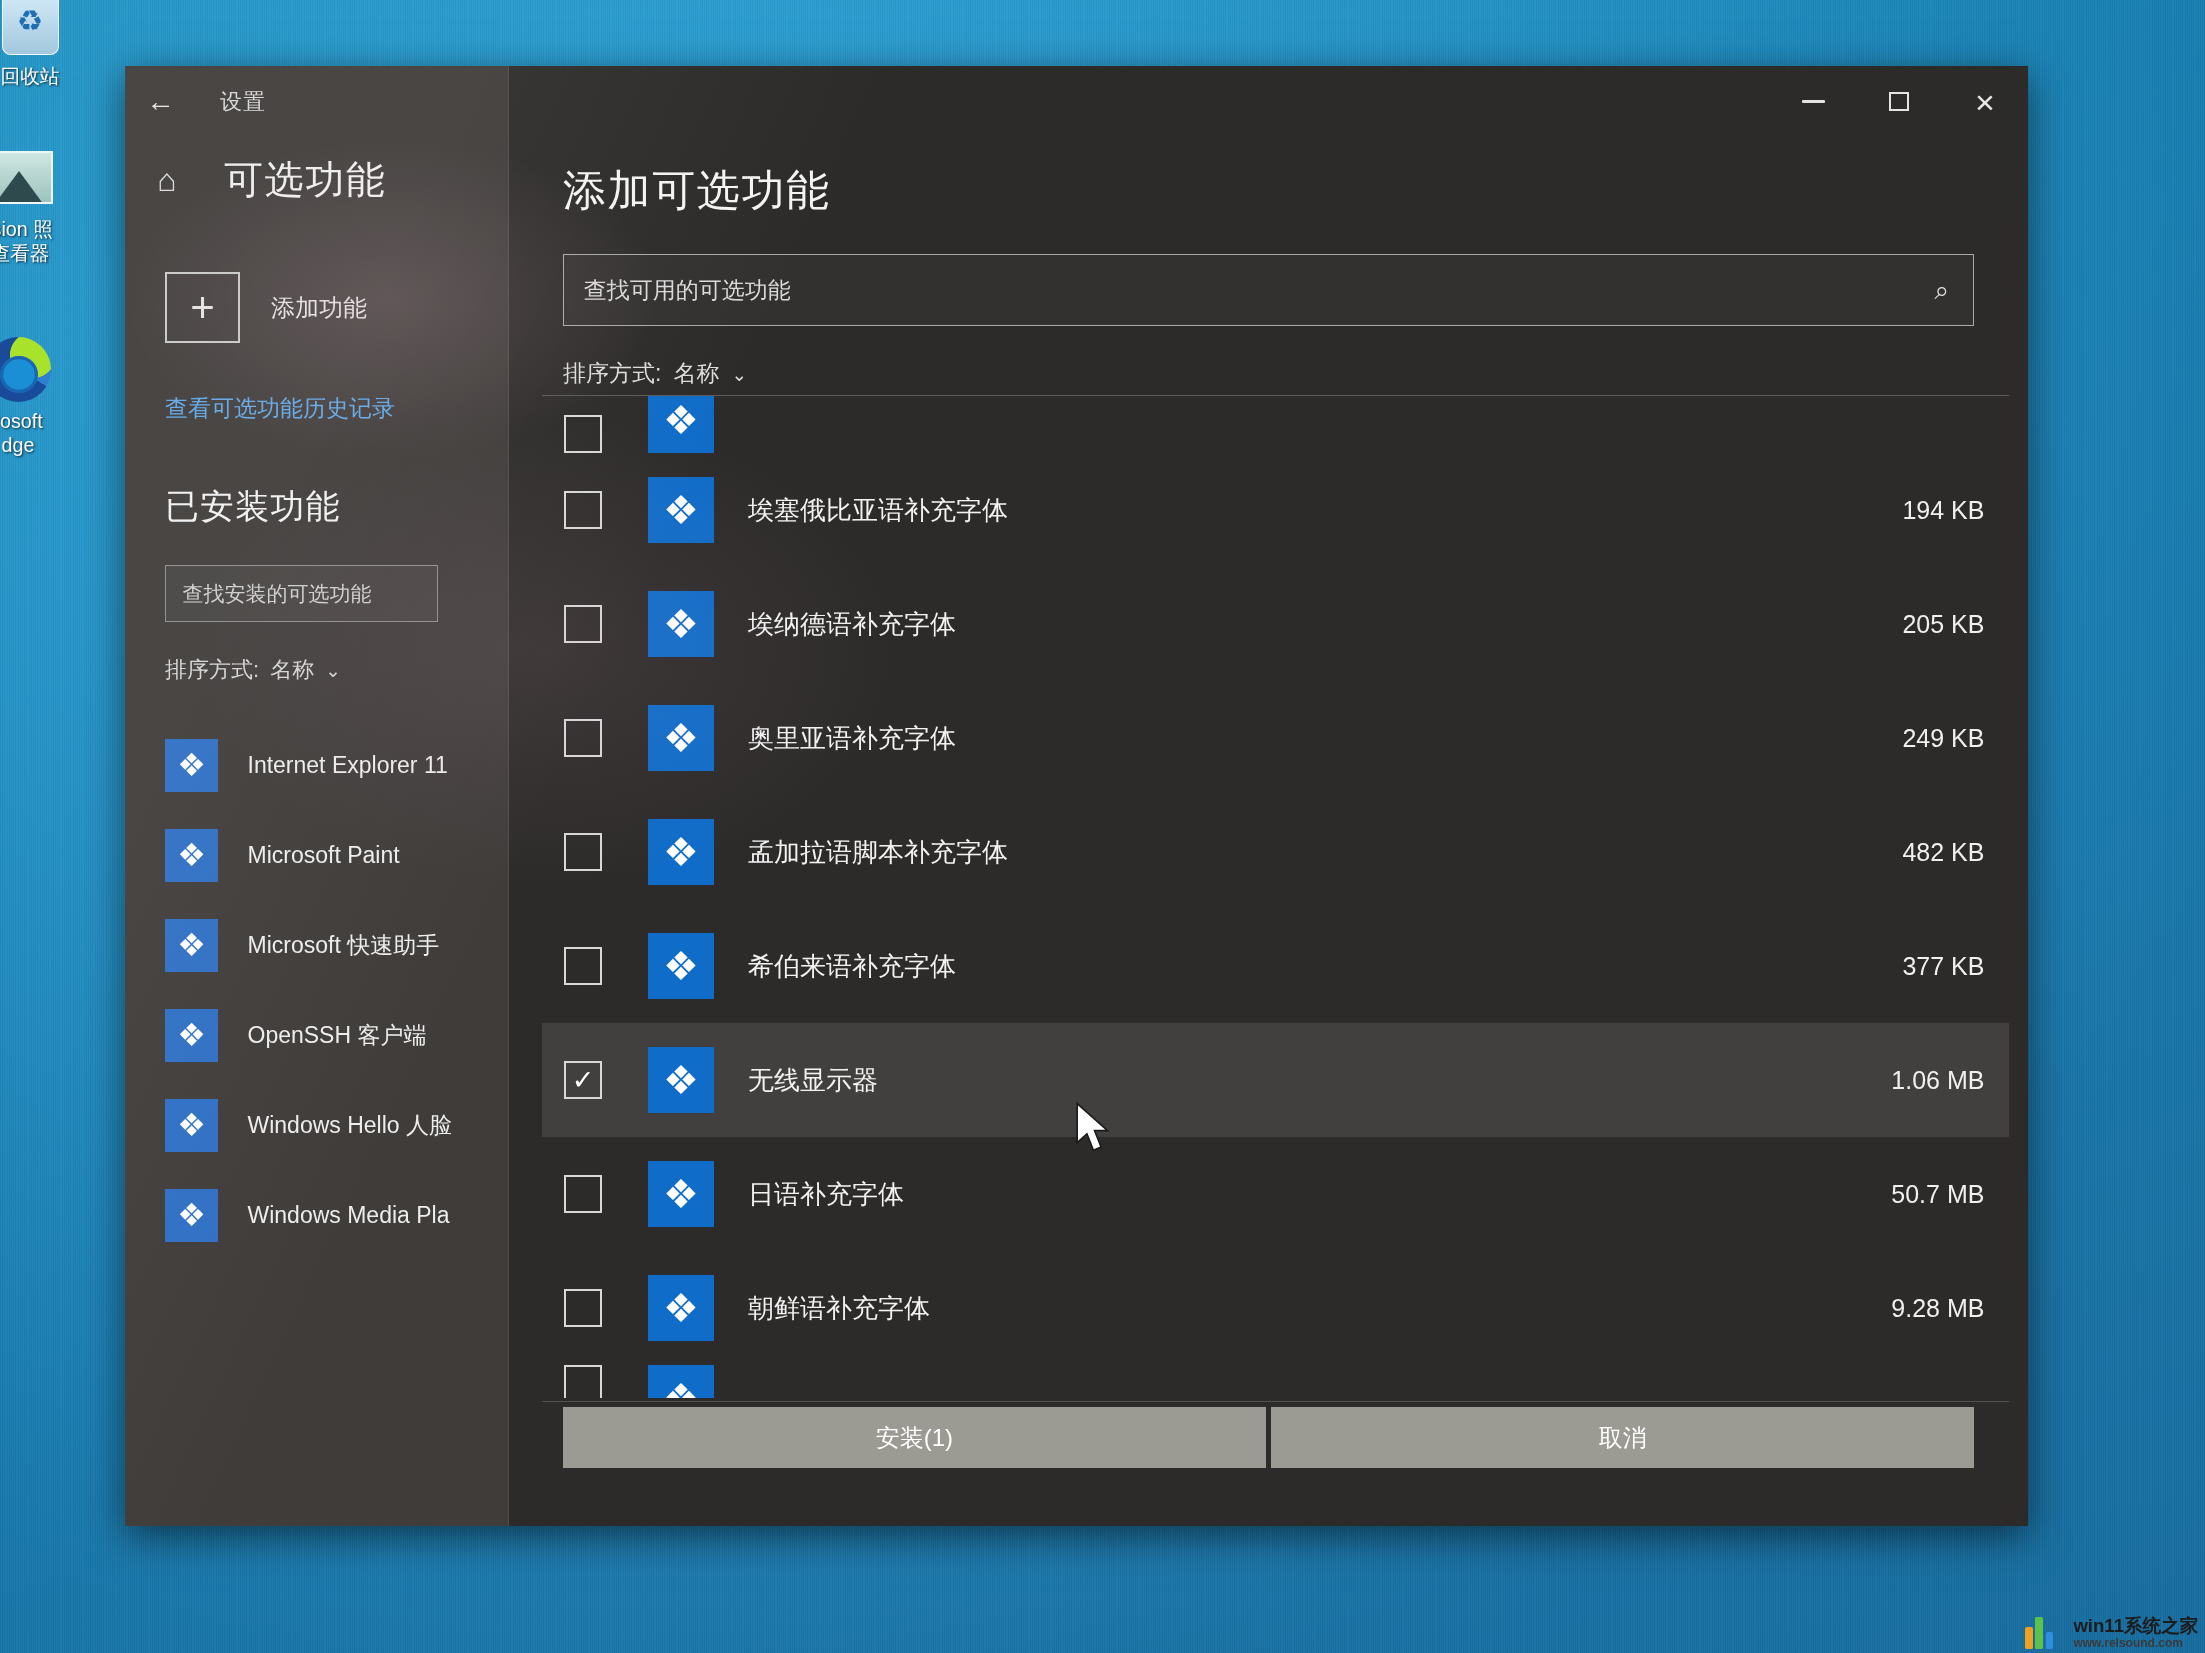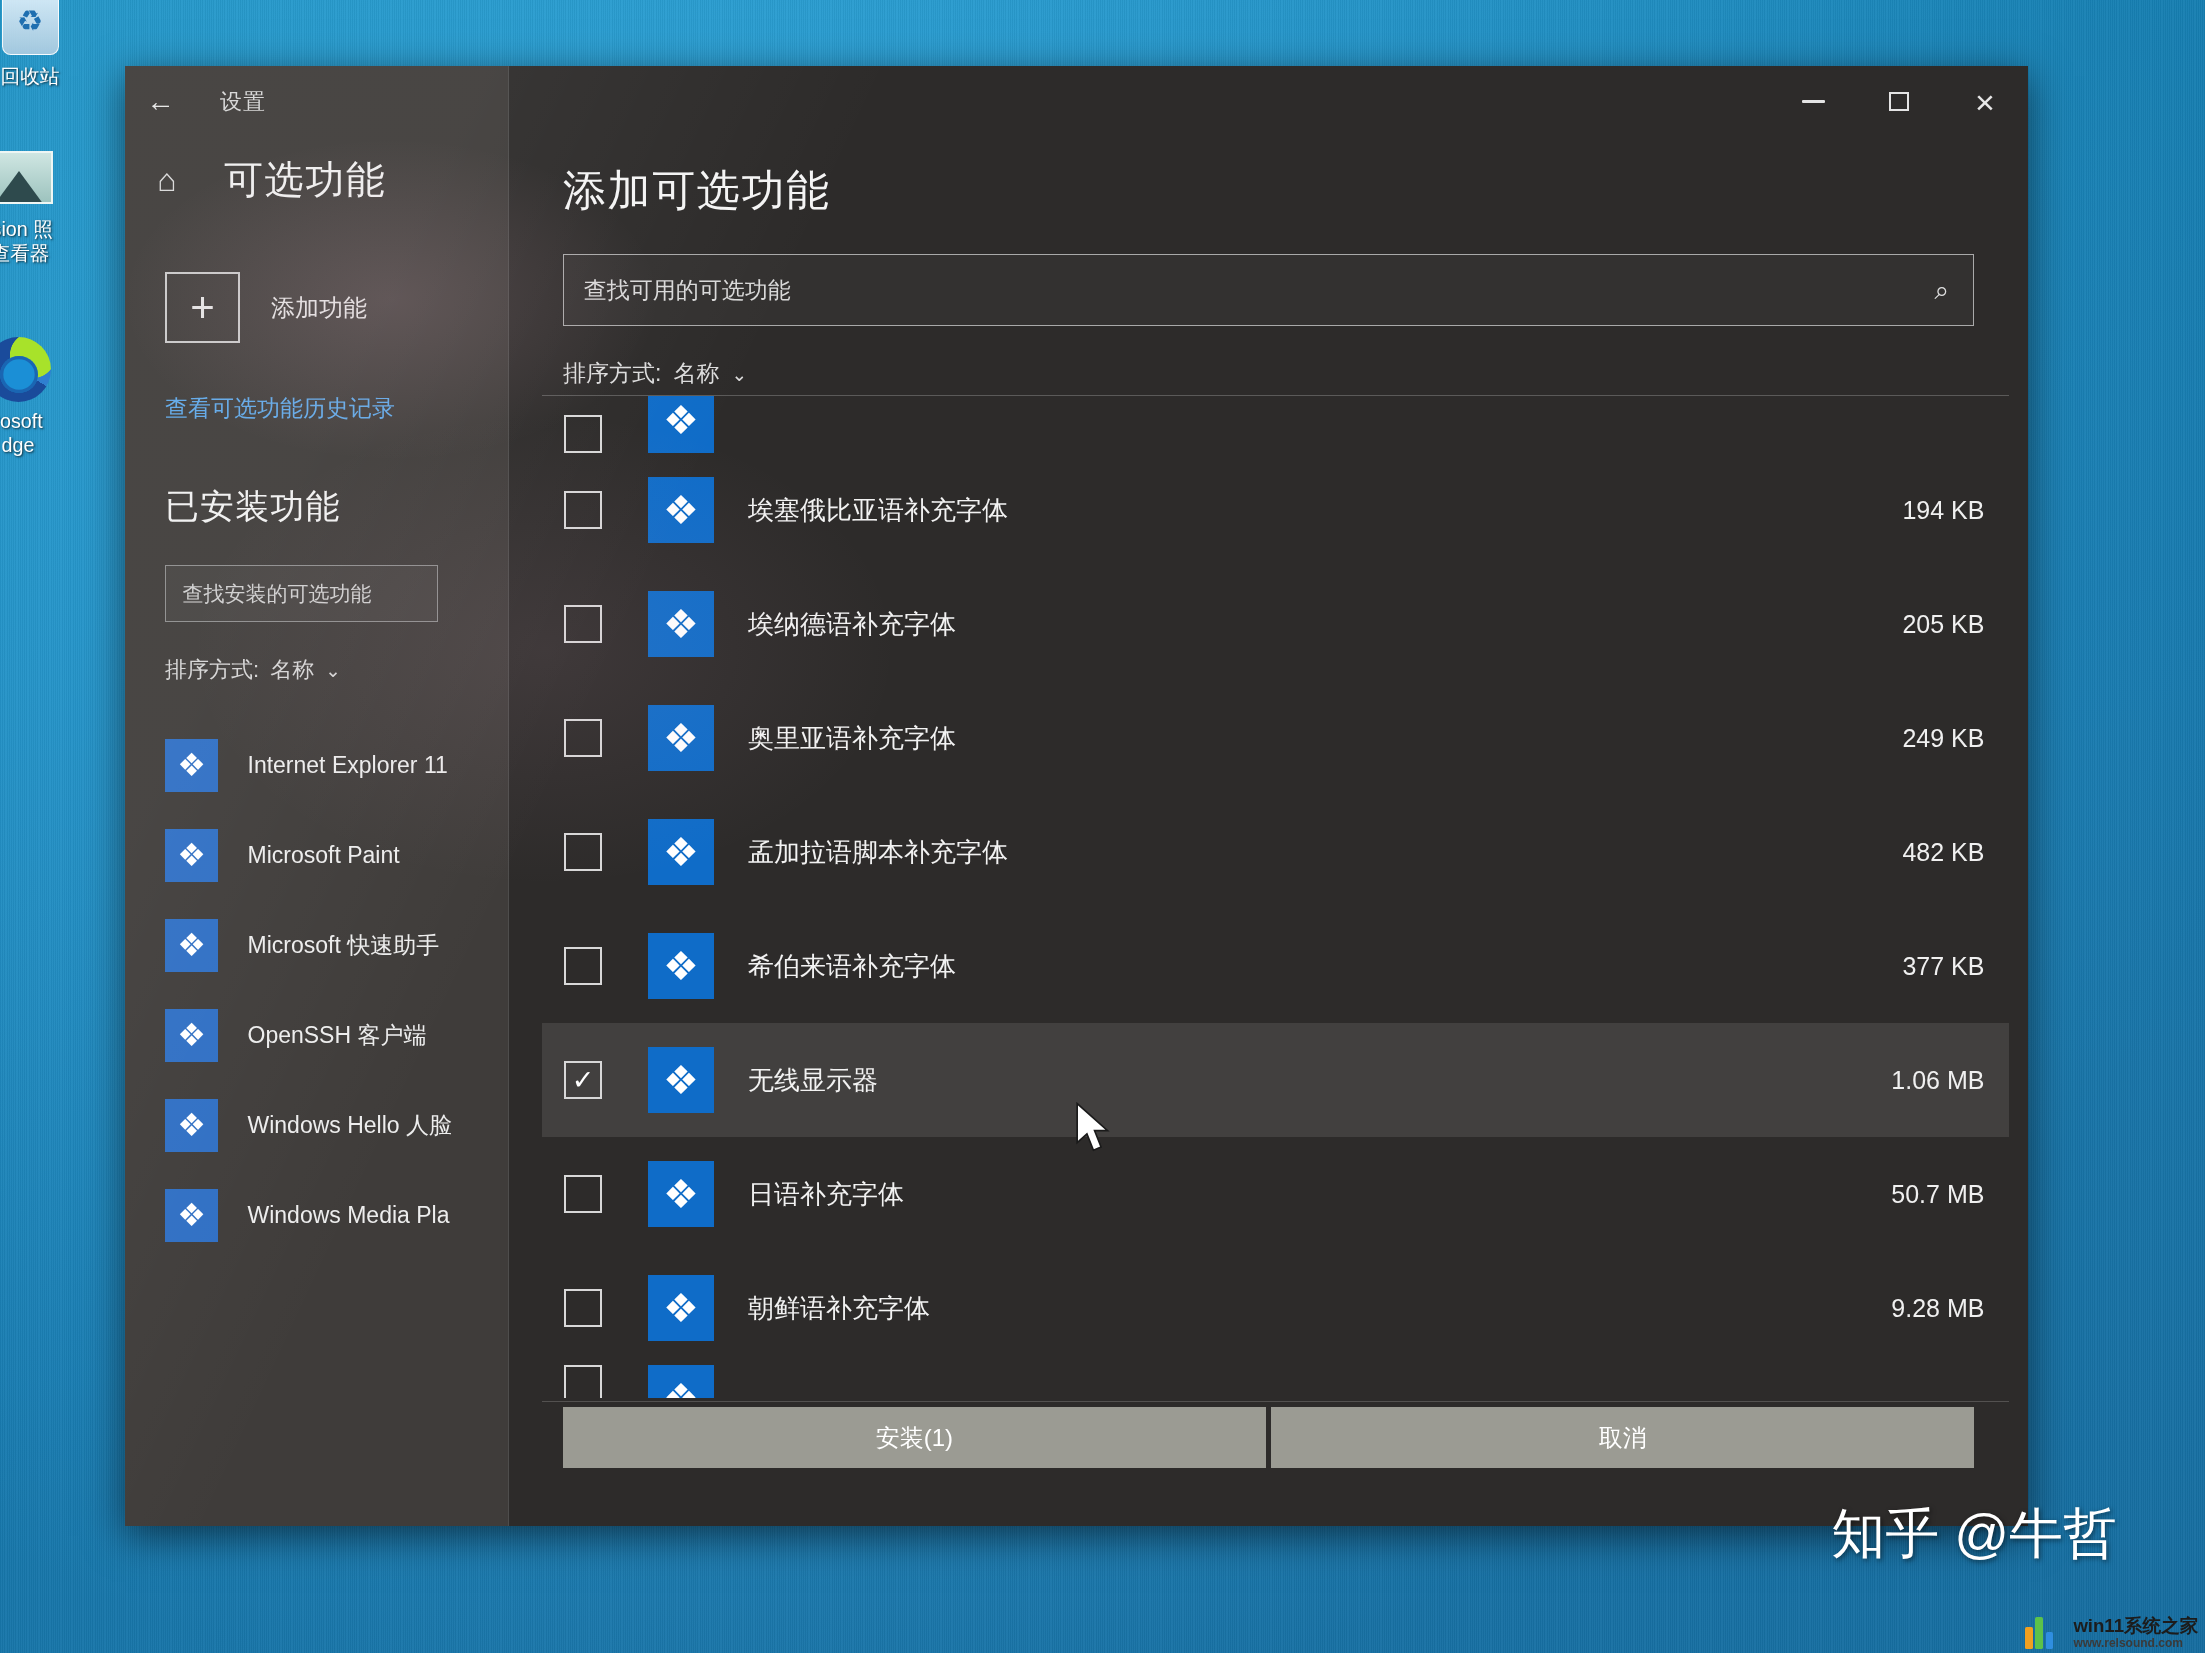--- a/index.html
+++ b/index.html
@@ -515,21 +515,20 @@
       </div>
 
       <div id="cursor">
         <svg width="38" height="53" viewBox="0 0 70 96">
           <polygon points="4,2 4,74 22,58 34,88 48,82 36,52 60,52" fill="#ffffff" stroke="#1a1a1a" stroke-width="3"></polygon>
         </svg>
       </div>
     </div>
   </div>
 
-  <div id="watermark">知乎 @牛哲</div>
 
   <div id="site-logo">
     <span class="logo-bars">
       <i class="lb1"></i>
         <i class="lb2"></i>
         <i class="lb3"></i>
     </span>
     <span class="logo-text">
       <span class="logo-name">win11系统之家</span>
       <span class="logo-url">www.relsound.com</span>

